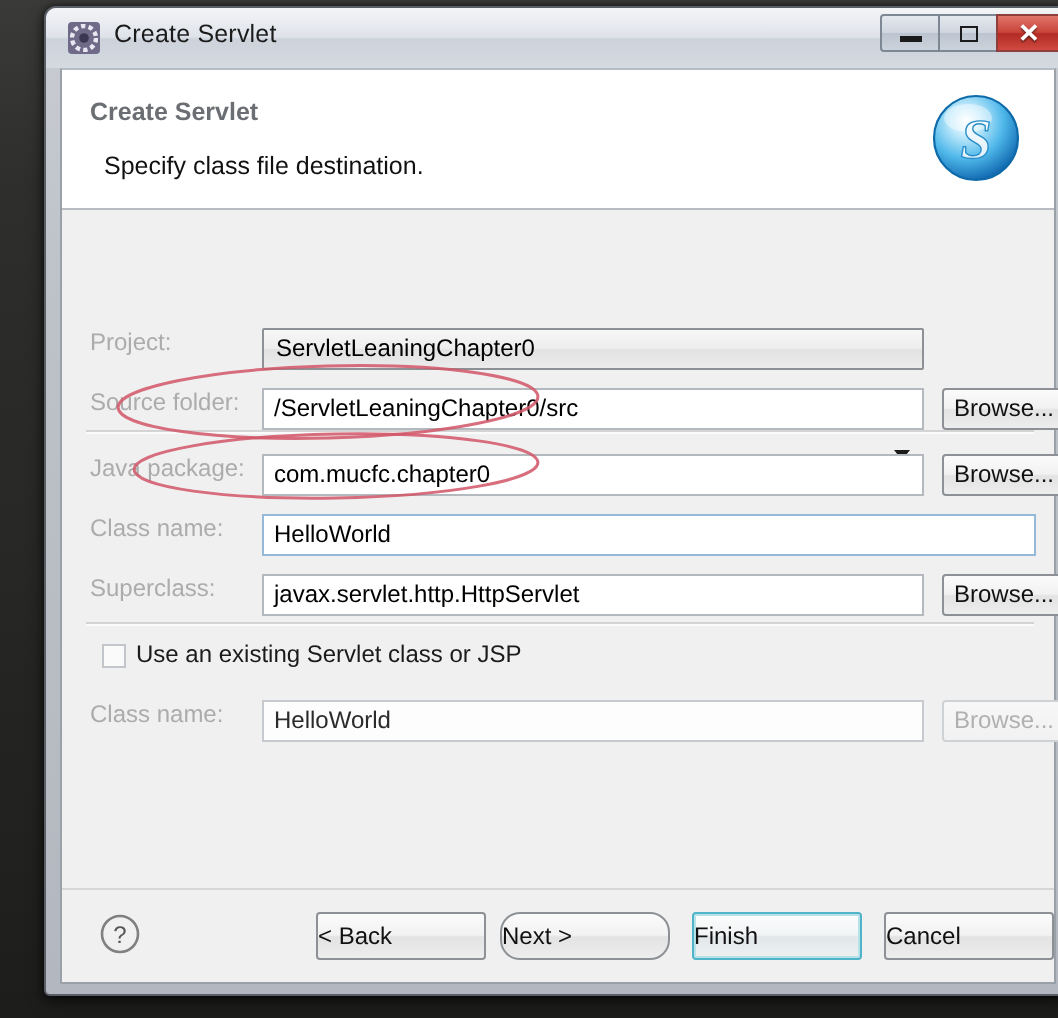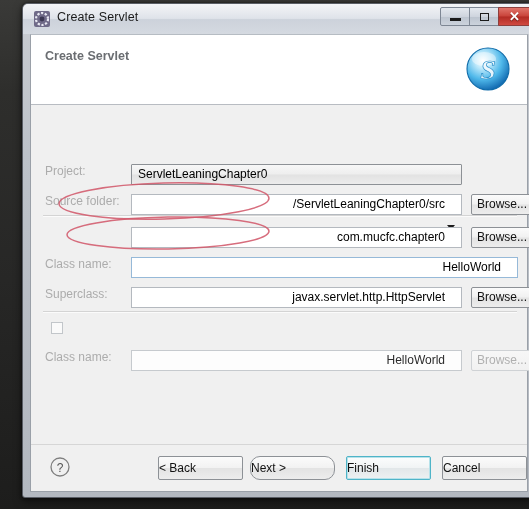--- a/index.html
+++ b/index.html
@@ -170,26 +170,25 @@
     white-space: nowrap;
   }
 
   .field {
     position: absolute;
     left: 100px;
     height: 21px;
     box-sizing: border-box;
     font-size: 12px;
     color: #000;
-    padding: 2px 16px 0 5px;
+    padding: 2px 4px 0 5px;
     background: #ffffff;
     border: 1px solid #b4b9bf;
     white-space: nowrap;
     overflow: hidden;
-    text-align: right;
   }
   .field.wide   { width: 331px; }
   .field.full   { width: 387px; }
   .field.dim    { color: #2b2b2b; }
   .field.disabled-bg { background: #fdfdfd; border-color: #c6cace; }
 
   
   #combo-project {
     position: absolute;
     left: 100px; top: 3px;
@@ -328,20 +327,21 @@
       </div>
       <div class="winbtn" id="btn-close">
         <div class="glyph">✕</div>
       </div>
     </div>
 
     <div id="client">
 
       <div id="banner">
         <div id="banner-title">Create Servlet</div>
+        <div id="banner-desc">Specify class file destination.</div>
         <div id="banner-logo">
           <svg width="50" height="50" viewBox="0 0 50 50">
             <defs>
               <radialGradient id="ballg" cx="38%" cy="30%" r="72%">
                 <stop offset="0%" stop-color="#ffffff"></stop>
                 <stop offset="26%" stop-color="#bfe9fb"></stop>
                 <stop offset="62%" stop-color="#4fb8ea"></stop>
                 <stop offset="100%" stop-color="#1169b0"></stop>
               </radialGradient>
               <linearGradient id="sgrad" x1="0" y1="0" x2="0" y2="1">
@@ -366,39 +366,41 @@
 
         <div class="row" style="top:86px;">
           <span class="lbl">Source folder:</span>
           <div class="field wide" style="top:3px;">/ServletLeaningChapter0/src</div>
           <div class="browse" style="top:3px;">Browse...</div>
         </div>
 
         <div class="sep" style="top:110px;"></div>
 
         <div class="row" style="top:119px;">
+          <span class="lbl">Java package:</span>
           <div class="field wide" style="top:3px;">com.mucfc.chapter0</div>
           <div class="browse" style="top:3px;">Browse...</div>
         </div>
 
         <div class="row" style="top:149px;">
           <span class="lbl">Class name:</span>
           <div class="field full" style="top:3px; border-color:#96b9d8;">HelloWorld</div>
         </div>
 
         <div class="row" style="top:179px;">
           <span class="lbl">Superclass:</span>
           <div class="field wide" style="top:3px;">javax.servlet.http.HttpServlet</div>
           <div class="browse" style="top:3px;">Browse...</div>
         </div>
 
         <div class="sep" style="top:206px;"></div>
 
         <div class="row" style="top:213px;">
           <div id="chk-box"></div>
+          <span id="chk-label">Use an existing Servlet class or JSP</span>
         </div>
 
         <div class="row" style="top:242px;">
           <span class="lbl">Class name:</span>
           <div class="field wide disabled-bg dim" style="top:3px;">HelloWorld</div>
           <div class="browse disabled" style="top:3px;">Browse...</div>
         </div>
 
       </div>
 

